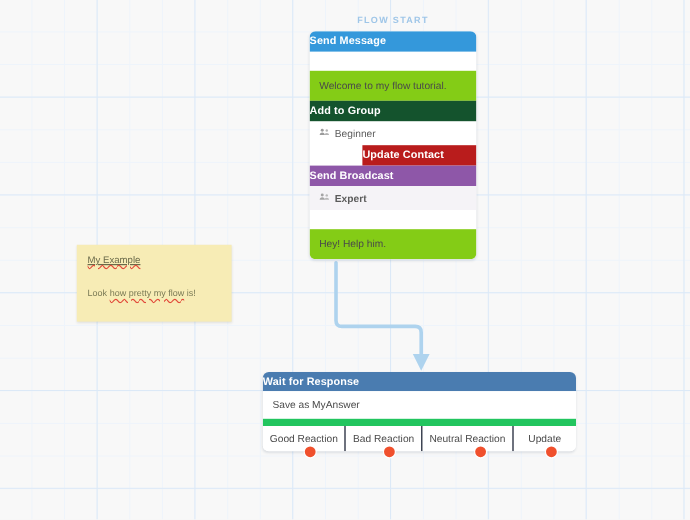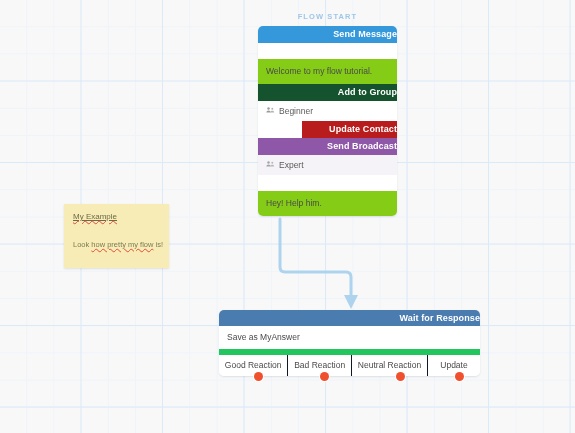--- a/index.html
+++ b/index.html
@@ -59,21 +59,21 @@
   }
   #main-node {
     left: 258px;
     top: 26px;
     width: 139px;
   }
 
   .node-header {
     height: 17px;
     line-height: 17px;
-    text-align: right;
+    text-align: left;
     color: #ffffff;
     font-size: 9px;
     font-weight: bold;
     letter-spacing: 0.1px;
     white-space: nowrap;
     overflow: hidden;
   }
   .hdr-blue   { background: #3498db; }
   .hdr-green  { background: #14532d; }
   .hdr-teal   { background: #b91c1c; margin-left: 44px; }
@@ -91,35 +91,35 @@
     margin-top: 16px;
   }
   .chip-row {
     display: flex;
     align-items: flex-start;
     gap: 4px;
     padding: 5px 8px 5px 8px;
     font-size: 8.5px;
     color: #5b5b5b;
   }
-  .chip-row.bg-grey { background: #f5f3f7; }
+  .chip-row.bg-grey { background: #f5f3f7; font-weight: bold; }
   .group-icon {
     display: inline-block;
     width: 9px;
     height: 8px;
     flex: 0 0 auto;
     opacity: .75;
   }
 
   
   #sticky-note {
     position: absolute;
     left: 64px;
     top: 204px;
-    width: 105px;
+    width: 129px;
     height: 64px;
     box-sizing: border-box;
     background: #f7ecb5;
     padding: 8px 9px 0 9px;
     box-shadow: 0 1px 2px rgba(60,60,30,0.12);
   }
   .sticky-title {
     font-size: 8px;
     color: #6a6a4a;
     text-decoration: underline;

